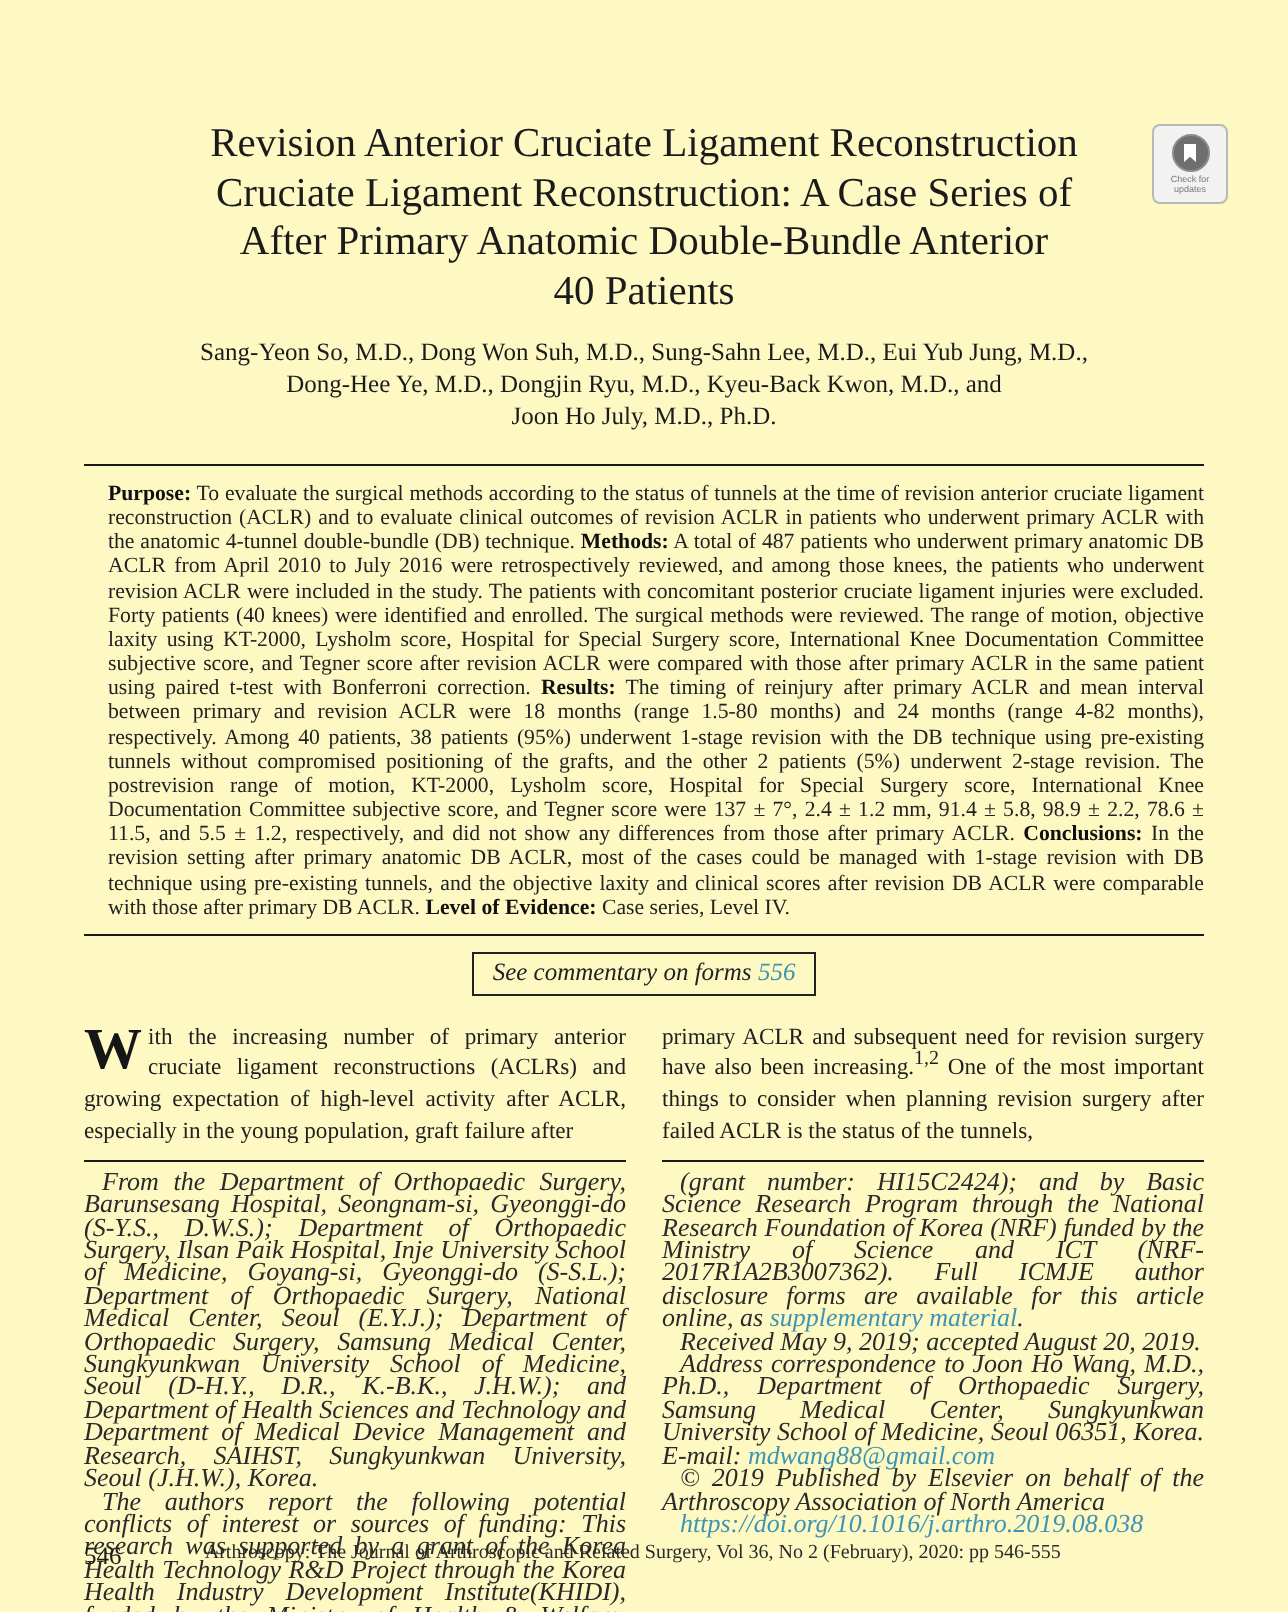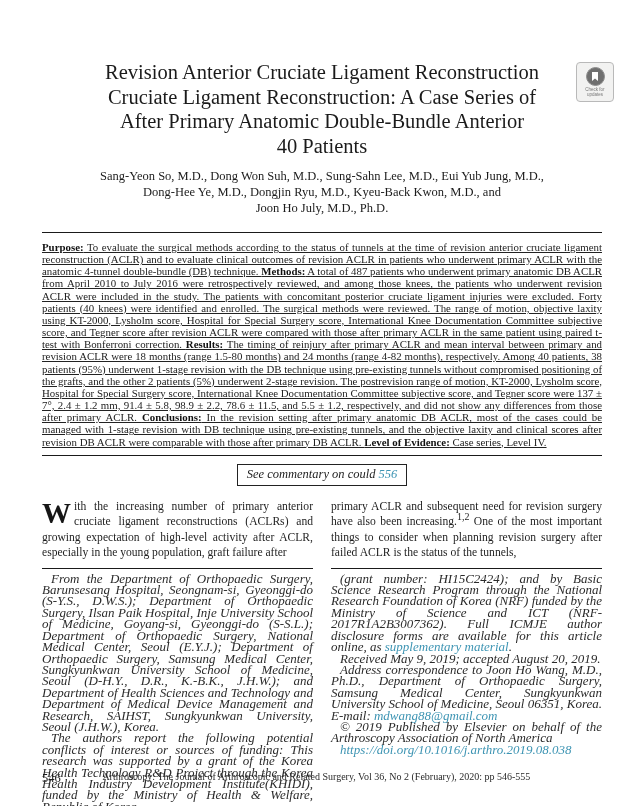--- a/index.html
+++ b/index.html
@@ -1,20 +1,20 @@
 <!DOCTYPE html>
 <html><head>
 <meta charset="utf-8">
 <style>
   html,body{margin:0;padding:0;background:#e8e8e8;}
   .page{
     position:relative;
     width:644px;height:806px;
     margin:0 auto;
-    background:#ffffff;
+    background:#fef9c3;
     font-family:"Liberation Serif","DejaVu Serif",serif;
     color:#1e1e1e;
     box-sizing:border-box;
     padding:60px 42px 0 42px;
     overflow:hidden;
   }
   
   .badge{
     position:absolute;top:62px;right:30px;
     width:36px;height:38px;
@@ -31,23 +31,23 @@
   .badge-text{font-family:"Liberation Sans",sans-serif;font-size:4.5px;line-height:5px;color:#777;text-align:center;}
   
   .title{margin:0 auto;text-align:center;font-size:20.5px;line-height:24.5px;font-weight:normal;color:#1b1b1b;max-width:560px;}
   .authors{margin:10px auto 0 auto;text-align:center;font-size:12.5px;line-height:16px;color:#1b1b1b;max-width:540px;}
   
   .rule{border:none;border-top:1.4px solid #1a1a1a;margin:0;}
   .rule-top{margin-top:16px;}
   .rule-bottom{margin-top:7px;}
   
   .abstract{
-    margin:8px 0 0 0;
+    margin:8px 0 0 12px;
     font-size:10.85px;line-height:12.15px;
-    text-align:justify;color:#222;text-decoration:underline;
+    text-align:justify;color:#222;
   }
   .abstract b{color:#111;}
   
   .commentary-wrap{text-align:center;margin-top:8px;}
   .commentary-box{
     display:inline-block;border:1.4px solid #222;
     padding:2px 9px 3px 9px;
     font-style:italic;font-size:12.5px;color:#222;
   }
   .link{color:#3d94b3;text-decoration:none;cursor:pointer;}
@@ -104,21 +104,21 @@
     <div>Joon Ho July, M.D., Ph.D.</div>
   </div>
 
   <hr class="rule rule-top">
 
   <p class="abstract"><b>Purpose:</b><span> To evaluate the surgical methods according to the status of tunnels at the time of revision anterior cruciate ligament reconstruction (ACLR) and to evaluate clinical outcomes of revision ACLR in patients who underwent primary ACLR with the anatomic 4-tunnel double-bundle (DB) technique. </span><b>Methods:</b><span> A total of 487 patients who underwent primary anatomic DB ACLR from April 2010 to July 2016 were retrospectively reviewed, and among those knees, the patients who underwent revision ACLR were included in the study. The patients with concomitant posterior cruciate ligament injuries were excluded. Forty patients (40 knees) were identified and enrolled. The surgical methods were reviewed. The range of motion, objective laxity using KT-2000, Lysholm score, Hospital for Special Surgery score, International Knee Documentation Committee subjective score, and Tegner score after revision ACLR were compared with those after primary ACLR in the same patient using paired t-test with Bonferroni correction. </span><b>Results:</b><span> The timing of reinjury after primary ACLR and mean interval between primary and revision ACLR were 18 months (range 1.5-80 months) and 24 months (range 4-82 months), respectively. Among 40 patients, 38 patients (95%) underwent 1-stage revision with the DB technique using pre-existing tunnels without compromised positioning of the grafts, and the other 2 patients (5%) underwent 2-stage revision. The postrevision range of motion, KT-2000, Lysholm score, Hospital for Special Surgery score, International Knee Documentation Committee subjective score, and Tegner score were 137 ± 7°, 2.4 ± 1.2 mm, 91.4 ± 5.8, 98.9 ± 2.2, 78.6 ± 11.5, and 5.5 ± 1.2, respectively, and did not show any differences from those after primary ACLR. </span><b>Conclusions:</b><span> In the revision setting after primary anatomic DB ACLR, most of the cases could be managed with 1-stage revision with DB technique using pre-existing tunnels, and the objective laxity and clinical scores after revision DB ACLR were comparable with those after primary DB ACLR. </span><b>Level of Evidence:</b><span> Case series, Level IV.</span></p>
 
   <hr class="rule rule-bottom">
 
   <div class="commentary-wrap">
-    <span class="commentary-box"><span>See commentary on could </span><a class="link">556</a></span>
+    <span class="commentary-box"><span>See commentary on forms </span><a class="link">556</a></span>
   </div>
 
   <div class="columns">
 
     <div class="col">
       <p class="body-text"><span class="dropcap">W</span><span>ith the increasing number of primary anterior cruciate ligament reconstructions (ACLRs) and growing expectation of high-level activity after ACLR, especially in the young population, graft failure after</span></p>
       <hr class="fn-rule">
       <div class="footnote">
         <p>From the Department of Orthopaedic Surgery, Barunsesang Hospital, Seongnam-si, Gyeonggi-do (S-Y.S., D.W.S.); Department of Orthopaedic Surgery, Ilsan Paik Hospital, Inje University School of Medicine, Goyang-si, Gyeonggi-do (S-S.L.); Department of Orthopaedic Surgery, National Medical Center, Seoul (E.Y.J.); Department of Orthopaedic Surgery, Samsung Medical Center, Sungkyunkwan University School of Medicine, Seoul (D-H.Y., D.R., K.-B.K., J.H.W.); and Department of Health Sciences and Technology and Department of Medical Device Management and Research, SAIHST, Sungkyunkwan University, Seoul (J.H.W.), Korea.</p>
         <p>The authors report the following potential conflicts of interest or sources of funding: This research was supported by a grant of the Korea Health Technology R&amp;D Project through the Korea Health Industry Development Institute(KHIDI), funded by the Ministry of Health &amp; Welfare, Republic of Korea</p>

